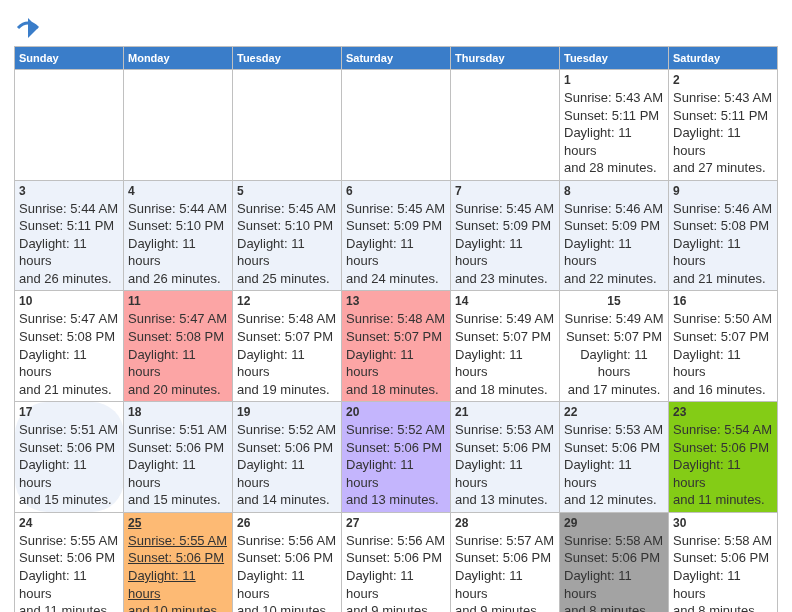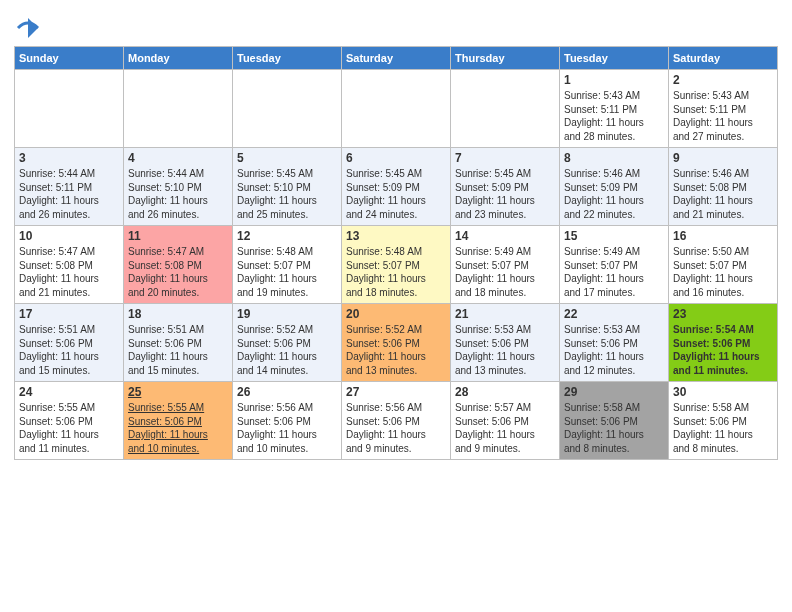--- a/index.html
+++ b/index.html
@@ -79,21 +79,21 @@
     }
     .calendar-table tr:nth-child(even) td {
       background-color: #f0f4fa;
     }
     .day-number {
       font-size: 12px;
       font-weight: bold;
       margin-bottom: 2px;
     }
     .day-info {
-      font-size: 10px;
+      font-size: 13px;
       line-height: 1.35;
       color: #333;
     }
     .empty-cell {
       background-color: #fff !important;
     }
   </style>
 </head>
 <body>
 
@@ -217,72 +217,72 @@
 Daylight: 11 hours
 and 20 minutes.</div>
           </td>
           <td style="background-color: rgb(255, 255, 255);">
             <div class="day-number">12</div>
             <div class="day-info" style="white-space: pre-line;">Sunrise: 5:48 AM
 Sunset: 5:07 PM
 Daylight: 11 hours
 and 19 minutes.</div>
           </td>
-          <td style="background-color: #fef9c3;">
+          <td style="background-color: #fca5a5;">
             <div class="day-number">13</div>
             <div class="day-info" style="white-space: pre-line;">Sunrise: 5:48 AM
 Sunset: 5:07 PM
 Daylight: 11 hours
 and 18 minutes.</div>
           </td>
           <td style="background-color: rgb(255, 255, 255);">
             <div class="day-number">14</div>
             <div class="day-info" style="white-space: pre-line;">Sunrise: 5:49 AM
 Sunset: 5:07 PM
 Daylight: 11 hours
 and 18 minutes.</div>
           </td>
-          <td style="background-color: rgb(255, 255, 255);">
+          <td style="background-color: rgb(255, 255, 255); text-align: center;">
             <div class="day-number">15</div>
             <div class="day-info" style="white-space: pre-line;">Sunrise: 5:49 AM
 Sunset: 5:07 PM
 Daylight: 11 hours
 and 17 minutes.</div>
           </td>
           <td style="background-color: rgb(255, 255, 255);">
             <div class="day-number">16</div>
             <div class="day-info" style="white-space: pre-line;">Sunrise: 5:50 AM
 Sunset: 5:07 PM
 Daylight: 11 hours
 and 16 minutes.</div>
           </td>
         </tr>
         <tr>
-          <td style="background-color: rgb(237, 242, 250);">
+          <td style="background-color: rgb(237, 242, 250); border-radius: 32px;">
             <div class="day-number">17</div>
             <div class="day-info" style="white-space: pre-line;">Sunrise: 5:51 AM
 Sunset: 5:06 PM
 Daylight: 11 hours
 and 15 minutes.</div>
           </td>
           <td style="background-color: rgb(237, 242, 250);">
             <div class="day-number">18</div>
             <div class="day-info" style="white-space: pre-line;">Sunrise: 5:51 AM
 Sunset: 5:06 PM
 Daylight: 11 hours
 and 15 minutes.</div>
           </td>
           <td style="background-color: rgb(237, 242, 250);">
             <div class="day-number">19</div>
             <div class="day-info" style="white-space: pre-line;">Sunrise: 5:52 AM
 Sunset: 5:06 PM
 Daylight: 11 hours
 and 14 minutes.</div>
           </td>
-          <td style="background-color: #fdba74;">
+          <td style="background-color: #c4b5fd;">
             <div class="day-number">20</div>
             <div class="day-info" style="white-space: pre-line;">Sunrise: 5:52 AM
 Sunset: 5:06 PM
 Daylight: 11 hours
 and 13 minutes.</div>
           </td>
           <td style="background-color: rgb(237, 242, 250);">
             <div class="day-number">21</div>
             <div class="day-info" style="white-space: pre-line;">Sunrise: 5:53 AM
 Sunset: 5:06 PM
@@ -291,21 +291,21 @@
           </td>
           <td style="background-color: rgb(237, 242, 250);">
             <div class="day-number">22</div>
             <div class="day-info" style="white-space: pre-line;">Sunrise: 5:53 AM
 Sunset: 5:06 PM
 Daylight: 11 hours
 and 12 minutes.</div>
           </td>
           <td style="background-color: #84cc16;">
             <div class="day-number">23</div>
-            <div class="day-info" style="white-space: pre-line; font-weight: bold;">Sunrise: 5:54 AM
+            <div class="day-info" style="white-space: pre-line;">Sunrise: 5:54 AM
 Sunset: 5:06 PM
 Daylight: 11 hours
 and 11 minutes.</div>
           </td>
         </tr>
         <tr>
           <td style="background-color: rgb(255, 255, 255);">
             <div class="day-number">24</div>
             <div class="day-info" style="white-space: pre-line;">Sunrise: 5:55 AM
 Sunset: 5:06 PM

